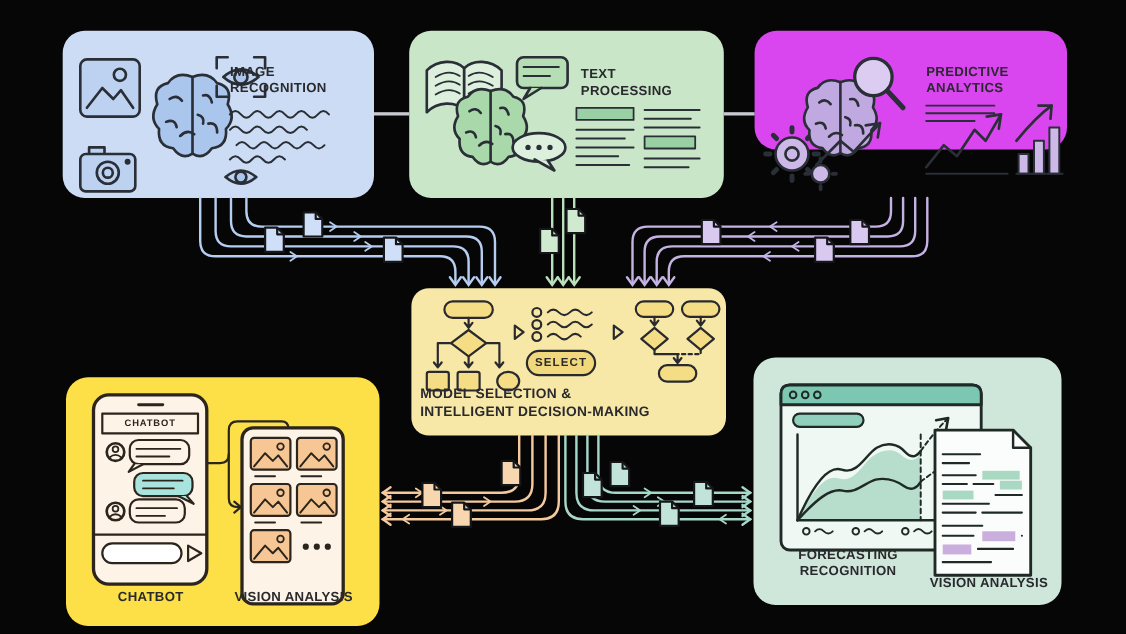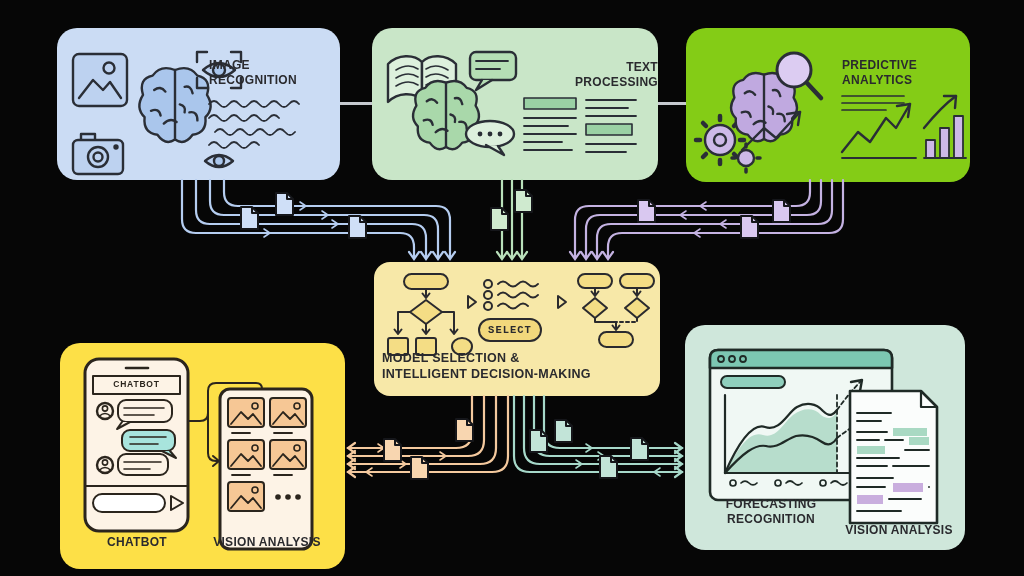--- a/index.html
+++ b/index.html
@@ -7,21 +7,21 @@
          font-family:"Liberation Sans", sans-serif;}
   .card{position:absolute;border-radius:20px;}
   .title{position:absolute;font-weight:bold;color:#2a2a2e;letter-spacing:.3px;line-height:1.28;
          font-size:12px;}
   .label{position:absolute;font-weight:bold;color:#2a2a2e;letter-spacing:.3px;font-size:12px;
          text-align:center;line-height:1.25;}
   .card svg{position:absolute;left:0;top:0;}
   .overlay{position:absolute;left:0;top:0;z-index:3;pointer-events:none;}
   .connector{position:absolute;height:3px;background:#c6c9cf;z-index:1;}
   .select-btn{position:absolute;left:104px;top:56px;width:64px;height:24px;border-radius:13px;
-         background:#f2d87c;border:2.4px solid #2a2a2e;font-family:Liberation Mono, monospace;
+         background:#f2d87c;border:2.4px solid #2a2a2e;font-family:Liberation Sans, sans-serif;
          font-weight:bold;font-size:10.5px;letter-spacing:1px;color:#2a2a2e;
          display:flex;align-items:center;justify-content:center;padding:0;cursor:pointer;}
   .phone-header-text{position:absolute;left:33px;top:36px;width:87px;text-align:center;
          font-weight:bold;font-size:8.5px;letter-spacing:.8px;color:#2b251d;}
   .yellow-title{font-size:12.5px;text-align:left;}
 </style>
 </head>
 <body>
 
 <div class="stage">
@@ -170,21 +170,21 @@
           <path d="M152 117 q5 -6 10 0 t10 0 t10 0 t10 0 t10 0"></path>
         </g>
       </g>
     </svg>
     <div class="title" style="left:152px;top:30px;width:124px;">
       <div>IMAGE</div>
       <div>RECOGNITION</div>
     </div>
   </div>
 
-  <div class="card" style="left:372px;top:28px;width:286px;height:152px;background:#c9e6c8;text-align:right;">
+  <div class="card" style="left:372px;top:28px;width:286px;height:152px;background:#c9e6c8;">
     <svg width="286" height="152" viewBox="0 0 286 152">
       <g stroke="#2a2e36" stroke-width="2.4" fill="none" stroke-linejoin="round" stroke-linecap="round">
         <g>
           <path d="M16 36 c10 -10 26 -10 34 -2 v38 c-8 -8 -24 -8 -34 2 Z" fill="#ddf0dd"></path>
           <path d="M84 36 c-10 -10 -26 -10 -34 -2 v38 c8 -8 24 -8 34 2 Z" fill="#ddf0dd"></path>
           <path d="M24 42 c8 -5 16 -5 22 -1 M24 50 c8 -5 16 -5 22 -1 M24 58 c8 -5 16 -5 22 -1" stroke-width="1.6"></path>
           <path d="M76 42 c-8 -5 -16 -5 -22 -1 M76 50 c-8 -5 -16 -5 -22 -1 M76 58 c-8 -5 -16 -5 -22 -1" stroke-width="1.6"></path>
         </g>
         <use href="#brain" transform="translate(74,88) scale(0.74)" fill="#a9d8aa" stroke-width="3.2"></use>
         <g>
@@ -207,21 +207,21 @@
           <path d="M214 116 h50 M214 124 h40"></path>
         </g>
       </g>
     </svg>
     <div class="title" style="left:156px;top:32px;width:130px;">
       <div>TEXT</div>
       <div>PROCESSING</div>
     </div>
   </div>
 
-  <div class="card" style="left:686px;top:28px;width:284px;height:154px;background:#84cc16;">
+  <div class="card" style="left:686px;top:28px;width:284px;height:108px;background:#d946ef;">
     <svg width="284" height="152" viewBox="0 0 284 152">
       <g stroke="#2a2e36" stroke-width="2.4" fill="none" stroke-linejoin="round" stroke-linecap="round">
         <g>
           <circle cx="34" cy="112" r="15" fill="#cdb9e8"></circle>
           <circle cx="34" cy="112" r="6"></circle>
           <path stroke-width="4.5" d="M34 92 v-4 M34 132 v4 M14 112 h-4 M54 112 h4 M20 98 l-3 -3 M48 126 l3 3 M48 98 l3 -3 M20 126 l-3 3"></path>
           <circle cx="60" cy="130" r="8" fill="#cdb9e8"></circle>
           <path stroke-width="3.5" d="M60 119 v-3 M60 141 v3 M49 130 h-3 M71 130 h3"></path>
         </g>
         <use href="#brain" transform="translate(78,80) scale(0.74)" fill="#c0a9e0" stroke-width="3.2"></use>

